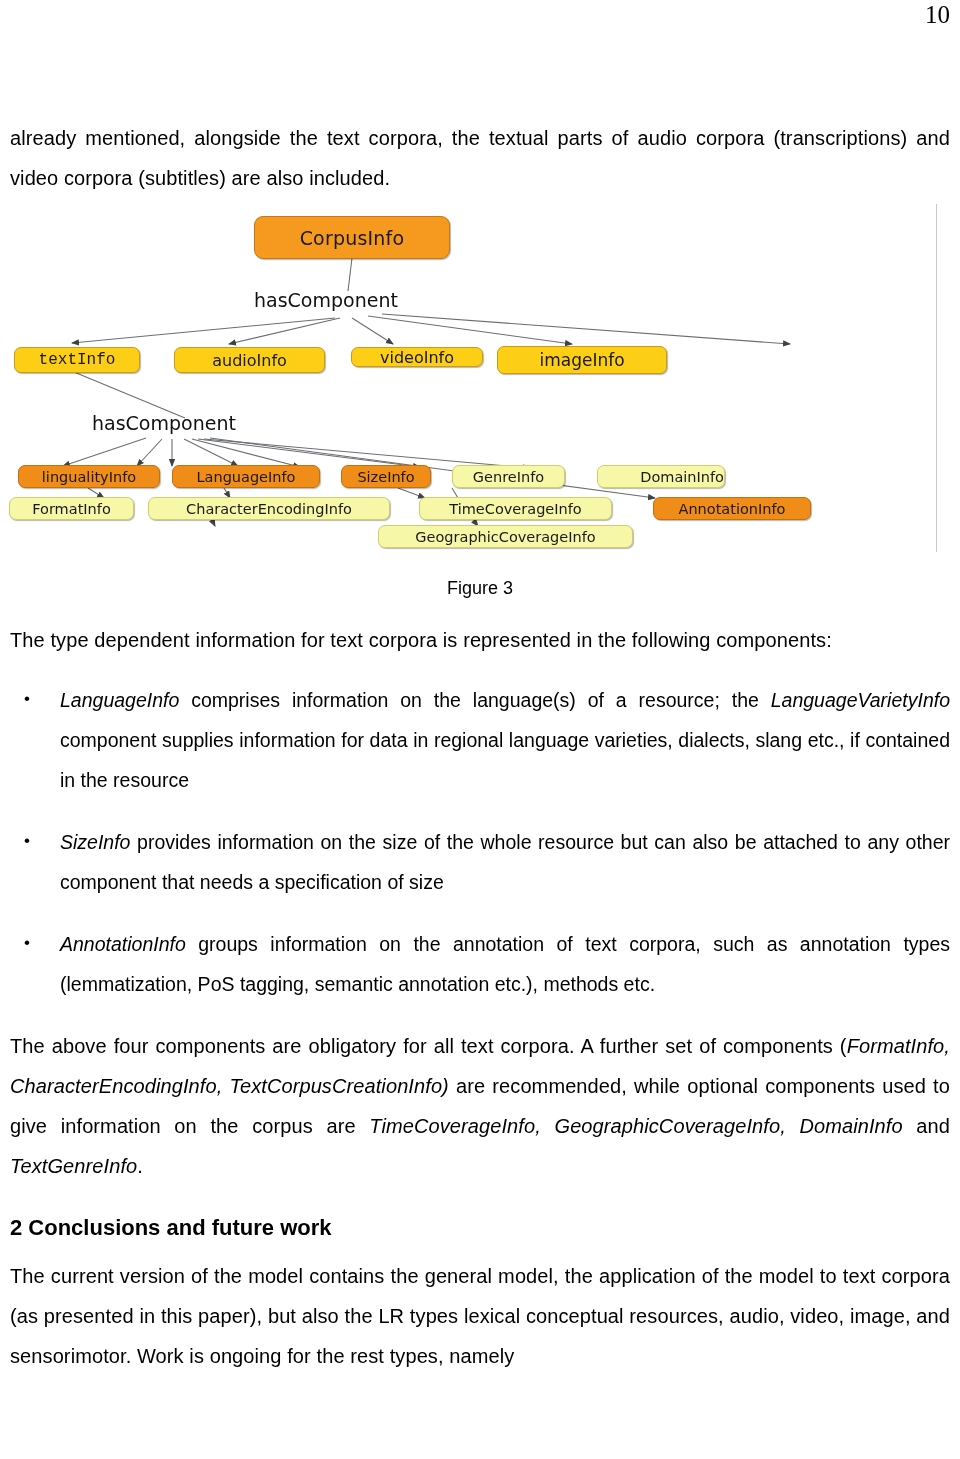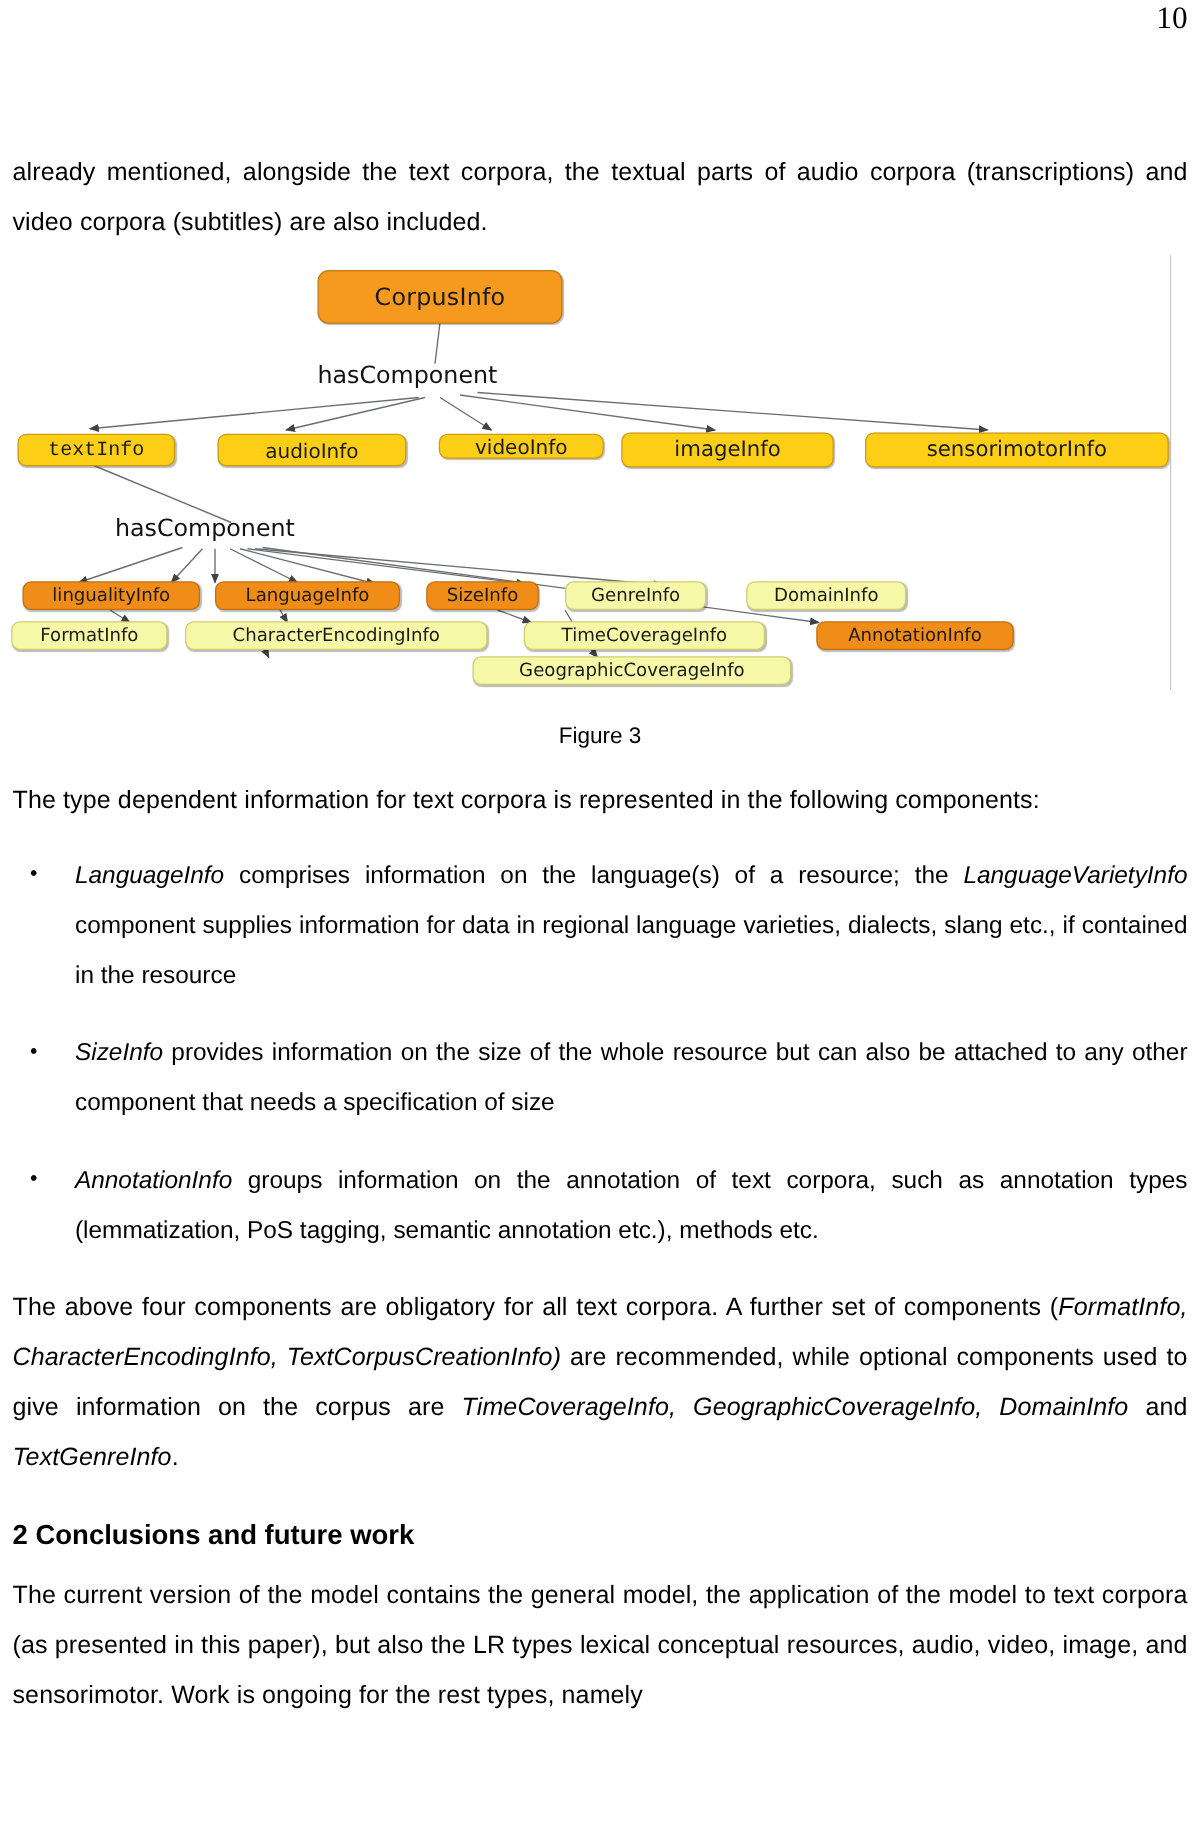--- a/index.html
+++ b/index.html
@@ -225,41 +225,38 @@
     </div>
     <div class="node lvl2" style="left:174px; top:151px; width:151px; height:26px;">
       <span>audioInfo</span>
     </div>
     <div class="node lvl2" style="left:335px; top:151px; width:132px; height:20px;margin-left:16px;">
       <span>videoInfo</span>
     </div>
     <div class="node lvl2" style="left:497px; top:150px; width:170px; height:28px; font-size:17px;">
       <span>imageInfo</span>
     </div>
-    <div class="node lvl2" style="left:692px; top:150px; width:243px; height:28px; font-size:17px;">
-      <span>sensorimotorInfo</span>
-    </div>
 
     <div class="edge-label" style="left:92px; top:216px;">
       <span>hasComponent</span>
     </div>
 
     <div class="node orange" style="left:18px; top:269px; width:142px; height:23px;">
       <span>lingualityInfo</span>
     </div>
     <div class="node orange" style="left:172px; top:269px; width:148px; height:23px;">
       <span>LanguageInfo</span>
     </div>
     <div class="node orange" style="left:341px; top:269px; width:90px; height:23px;">
       <span>SizeInfo</span>
     </div>
     <div class="node pale" style="left:452px; top:269px; width:113px; height:23px;">
       <span>GenreInfo</span>
     </div>
-    <div class="node pale" style="left:597px; top:269px; width:128px; height:23px;">
+    <div class="node pale" style="left:597px; top:269px; width:128px; height:23px;justify-content:flex-end;">
       <span>DomainInfo</span>
     </div>
 
     <div class="node pale" style="left:9px; top:301px; width:125px; height:23px;">
       <span>FormatInfo</span>
     </div>
     <div class="node pale" style="left:148px; top:301px; width:242px; height:23px;">
       <span>CharacterEncodingInfo</span>
     </div>
     <div class="node pale" style="left:419px; top:301px; width:193px; height:23px;">

